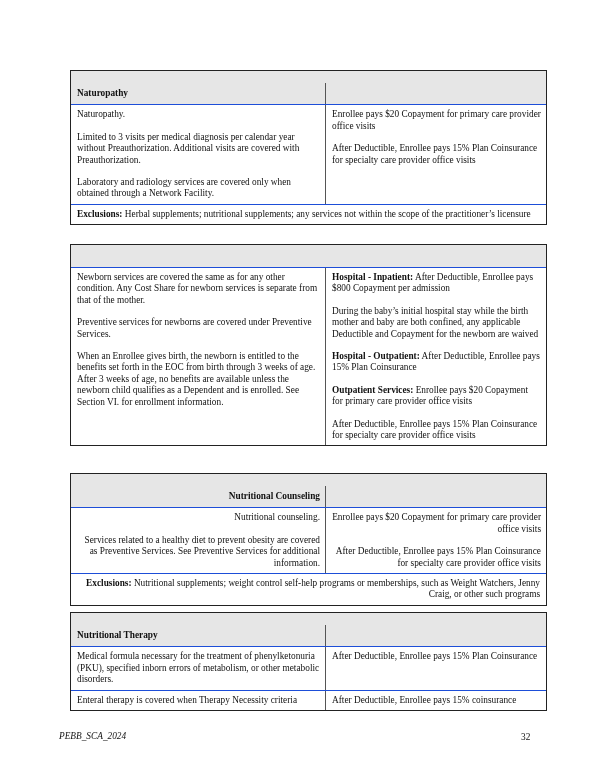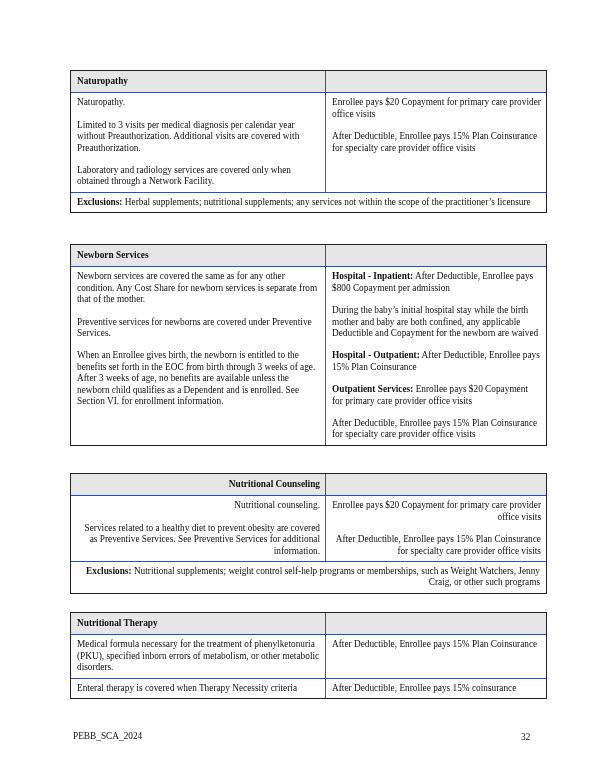--- a/index.html
+++ b/index.html
@@ -9,26 +9,26 @@
   }
   .tbl {
     position: absolute; left: 70px; width: 477px;
     border: 1.5px solid #222; box-sizing: border-box;
   }
   .row { display: flex; border-top: 1px solid #1d4ed8; }
   .row:first-child { border-top: none; }
   .hdr { background: #e6e6e6; }
   .c1 { width: 255px; box-sizing: border-box; padding: 4px 5px 4px 6px; border-right: 1px solid #555; }
   .c2 { flex: 1; box-sizing: border-box; padding: 4px 5px 4px 6px; }
-  .hdr .c1, .hdr .c2 { padding-top: 5px; padding-bottom: 5px; font-weight: bold; }
+  .hdr .c1, .hdr .c2 { padding-top: 5px; padding-bottom: 5px; font-weight: bold; margin-top: 12px; }
   .full { padding: 4px 6px 4px 6px; }
   p { margin: 0 0 11px 0; }
   p:last-child { margin-bottom: 0; }
   b { font-weight: bold; }
-  .footer-left { position: absolute; left: 73px; top: 731px; font-size: 9.3px; }
+  .footer-left { position: absolute; left: 59px; top: 731px; font-size: 9.3px; font-style: italic; }
   .footer-right { position: absolute; left: 521px; top: 732px; font-size: 9.3px; }
 </style>
 </head>
 <body>
 
 <div class="tbl" style="top:70px;">
   <div class="row hdr">
     <div class="c1">Naturopathy</div>
     <div class="c2"></div>
   </div>
@@ -45,21 +45,20 @@
   </div>
   <div class="row">
     <div class="full">
       <b>Exclusions:</b><span> Herbal supplements; nutritional supplements; any services not within the scope of the practitioner’s licensure</span>
     </div>
   </div>
 </div>
 
 <div class="tbl" style="top:244px;">
   <div class="row hdr">
-    <div class="c1">Newborn Services</div>
     <div class="c2"></div>
   </div>
   <div class="row">
     <div class="c1">
       <p>Newborn services are covered the same as for any other condition. Any Cost Share for newborn services is separate from that of the mother.</p>
       <p>Preventive services for newborns are covered under Preventive Services.</p>
       <p>When an Enrollee gives birth, the newborn is entitled to the benefits set forth in the EOC from birth through 3 weeks of age.  After 3 weeks of age, no benefits are available unless the newborn child qualifies as a Dependent and is enrolled. See Section VI. for enrollment information.</p>
     </div>
     <div class="c2">
       <p><b>Hospital - Inpatient:</b><span> After Deductible, Enrollee pays $800 Copayment per admission</span></p>

